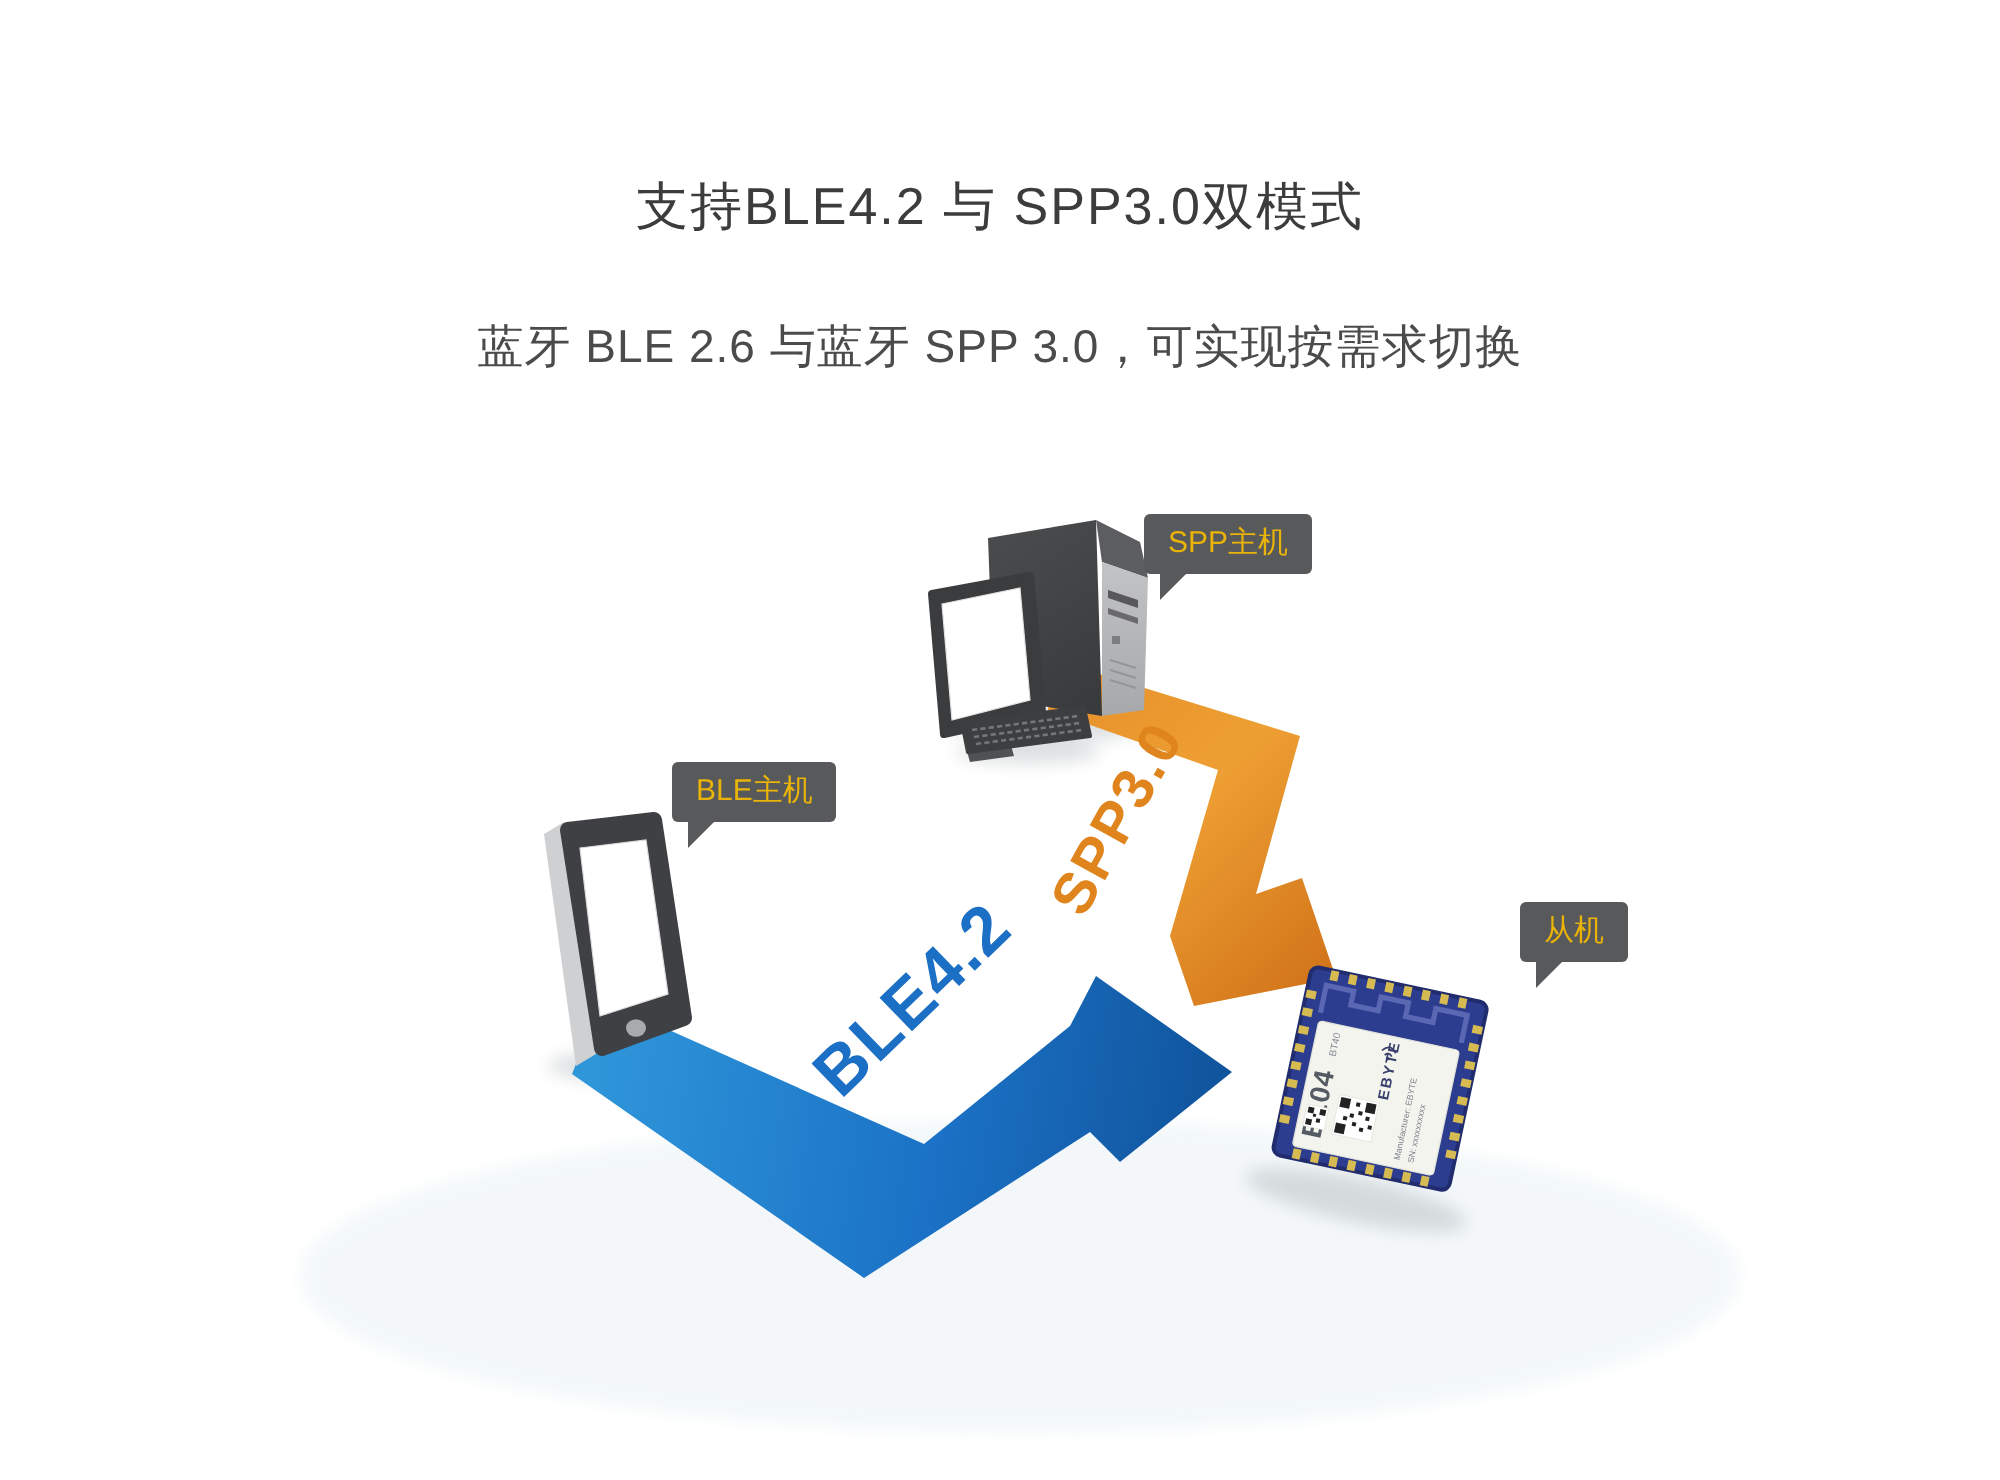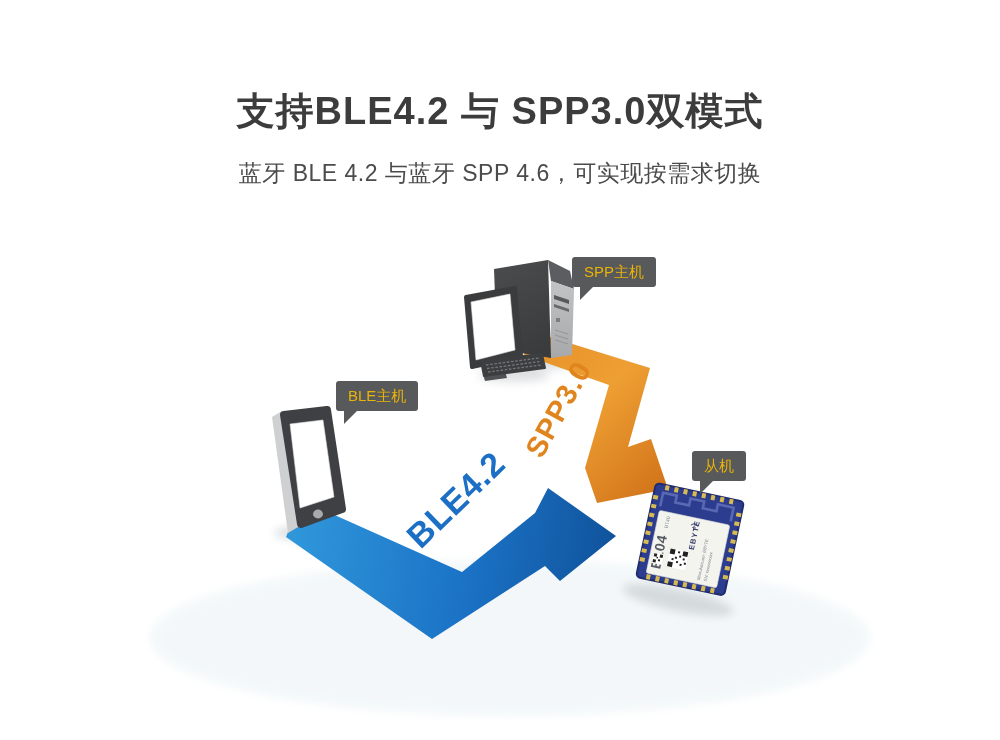--- a/index.html
+++ b/index.html
@@ -1,49 +1,49 @@
 <!DOCTYPE html>
 <html><head>
 <meta charset="utf-8">
 <style>
   * { margin:0; padding:0; box-sizing:border-box; }
   html,body { width:1000px; height:740px; overflow:hidden; }
   body { font-family:"Liberation Sans","DejaVu Sans",sans-serif; background:#ffffff; position:relative; }
   .stage { position:absolute; left:0; top:0; width:1000px; height:740px; }
   .title {
     position:absolute; top:86px; left:0; width:1000px;
-    text-align:center; font-size:38px; font-weight:700;
+    text-align:center; font-size:26px; font-weight:400;
     color:#3c3c3c; letter-spacing:1px;
   }
   .subtitle {
     position:absolute; top:158px; left:0; width:1000px;
     text-align:center; font-size:23px; font-weight:400;
     color:#4b4b4b; letter-spacing:0.5px;
   }
   .bubble {
     position:absolute; background:#58595b; color:#eab308;
     font-size:15px; line-height:1; padding:7px 12px 8px 12px;
     border-radius:3px; white-space:nowrap; z-index:5;
   }
   .bubble .tail {
     position:absolute; left:8px; bottom:-13px; width:0; height:0;
     border-top:14px solid #58595b; border-right:14px solid transparent;
   }
   .bubble-spp { left:572px; top:257px; }
   .bubble-ble { left:336px; top:381px;text-align:center; }
-  .bubble-slave { left:692px; top:451px; }
+  .bubble-slave { left:760px; top:451px; }
   svg { position:absolute; left:0; top:0; }
 </style>
 </head>
 <body>
 
 <div class="stage">
 
   <div class="title">支持BLE4.2 与 SPP3.0双模式</div>
-  <div class="subtitle">蓝牙 BLE 4.2 与蓝牙 SPP 4.6，可实现按需求切换</div>
+  <div class="subtitle">蓝牙 BLE 2.6 与蓝牙 SPP 3.0，可实现按需求切换</div>
 
   <svg width="1000" height="740" viewBox="0 0 1000 740">
     <defs>
       <linearGradient id="gradOrange" gradientUnits="userSpaceOnUse" x1="530" y1="340" x2="665" y2="480">
         <stop offset="0" stop-color="#e6912a"></stop>
         <stop offset="0.45" stop-color="#ee9f33"></stop>
         <stop offset="1" stop-color="#d3761b"></stop>
       </linearGradient>
       <linearGradient id="gradBlue" gradientUnits="userSpaceOnUse" x1="300" y1="500" x2="615" y2="545">
         <stop offset="0" stop-color="#2f96da"></stop>

